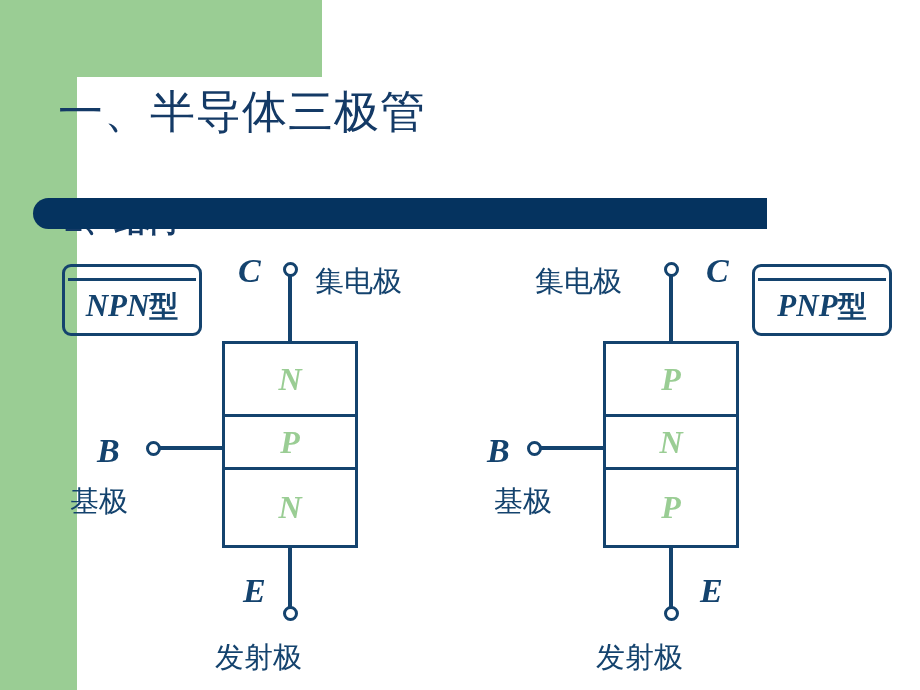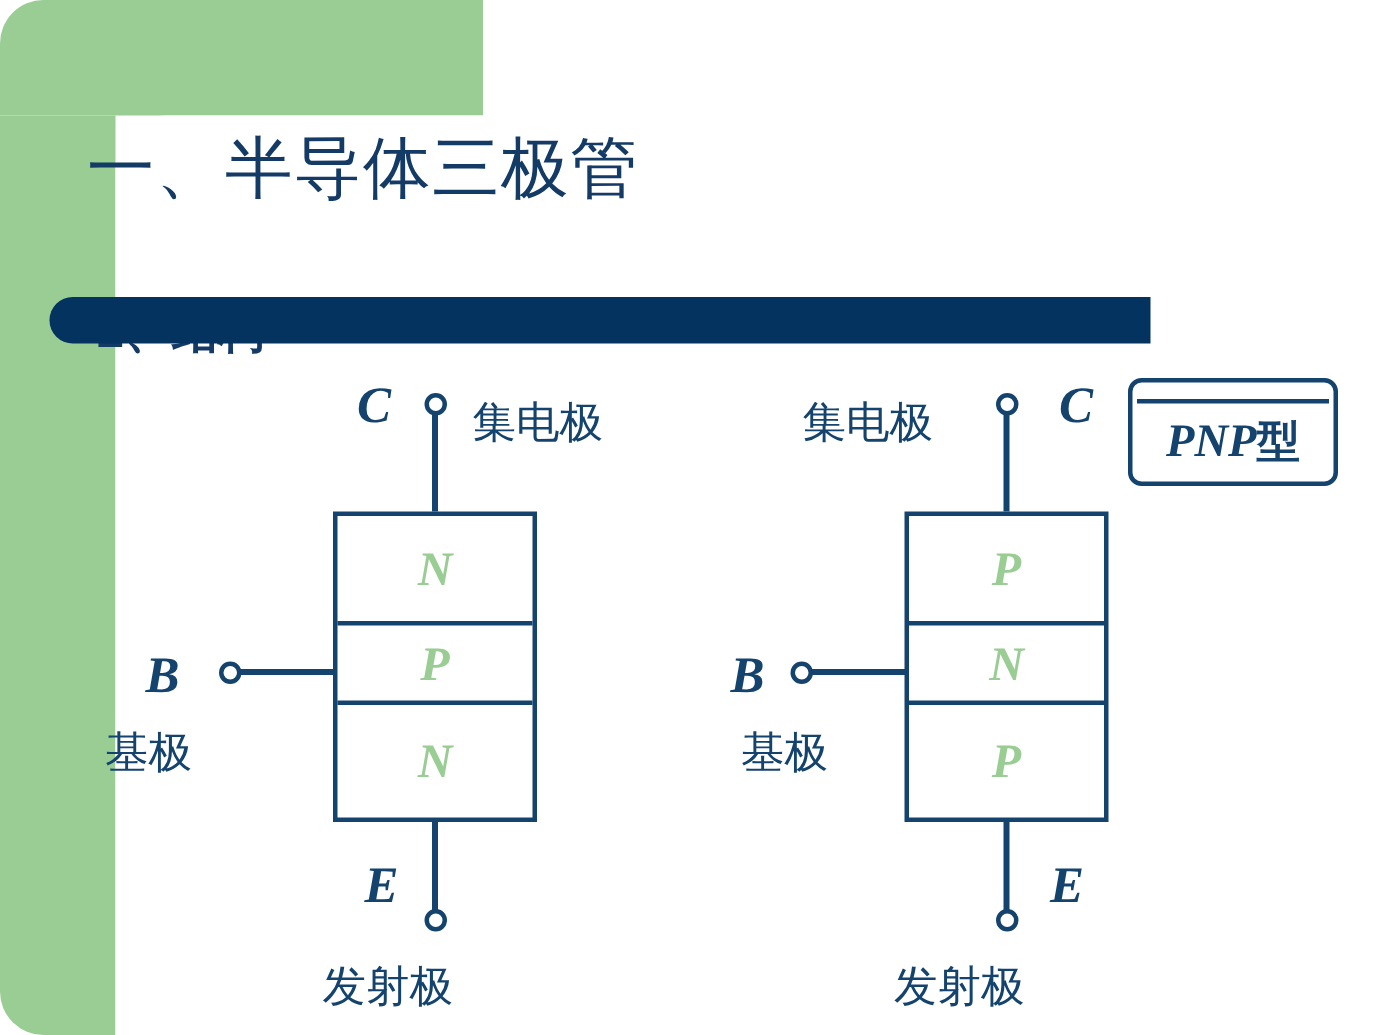--- a/index.html
+++ b/index.html
@@ -7,21 +7,20 @@
     width:920px;height:690px;
     background:#ffffff;
     font-family:"Liberation Serif", serif;
     overflow:hidden;
   }
   #slide{
     position:relative;
     width:920px;height:690px;
     background:#ffffff;
     overflow:hidden;
-    border-radius:29px;
   }
 
   
   .green-block{
     position:absolute;
     left:0;top:0;
     width:322px;height:77px;
     background:#9ACD94;
   }
   .green-strip{
@@ -117,21 +116,21 @@
     color:#14436E;
     white-space:nowrap;
   }
   .type-box .label .cjk{
     font-family:"DejaVu Sans", sans-serif;
     font-style:normal;
     font-weight:700;
     font-size:29px;
   }
   #npn-box{ left:62px; top:264px; width:140px; height:72px; }
-  #pnp-box{ left:752px; top:252px; width:140px; height:72px; }
+  #pnp-box{ left:752px; top:264px; width:140px; height:72px; }
 
   
   .tx{ position:absolute; }
 
   .layer-box{
     position:absolute;
     box-sizing:border-box;
     border:3px solid #14436E;
     background:#ffffff;
   }
@@ -196,20 +195,24 @@
   <div class="green-strip"></div>
   <div class="white-round"></div>
 
   <div class="title-sub2">1、结构</div>
 
   <div class="title-main">一、半导体三极管</div>
 
   <div class="navy-bar"></div>
 
 
+  <div class="type-box" id="npn-box">
+    <div class="inner-line"></div>
+    <div class="label"><span>NPN</span><span class="cjk">型</span></div>
+  </div>
 
   <div class="tx">
 
     <div class="node" style="left:283px;top:262px;"></div>
     <div class="lead-v" style="left:288px;top:276px;height:66px;"></div>
     <div class="lbl-lat" style="left:238px;top:252px;">C</div>
     <div class="lbl-cjk" style="left:315px;top:262px;">集电极</div>
 
     <div class="layer-box" style="left:222px;top:341px;width:136px;height:207px;">
       <div class="layer" style="top:0;height:70px;">N</div>

